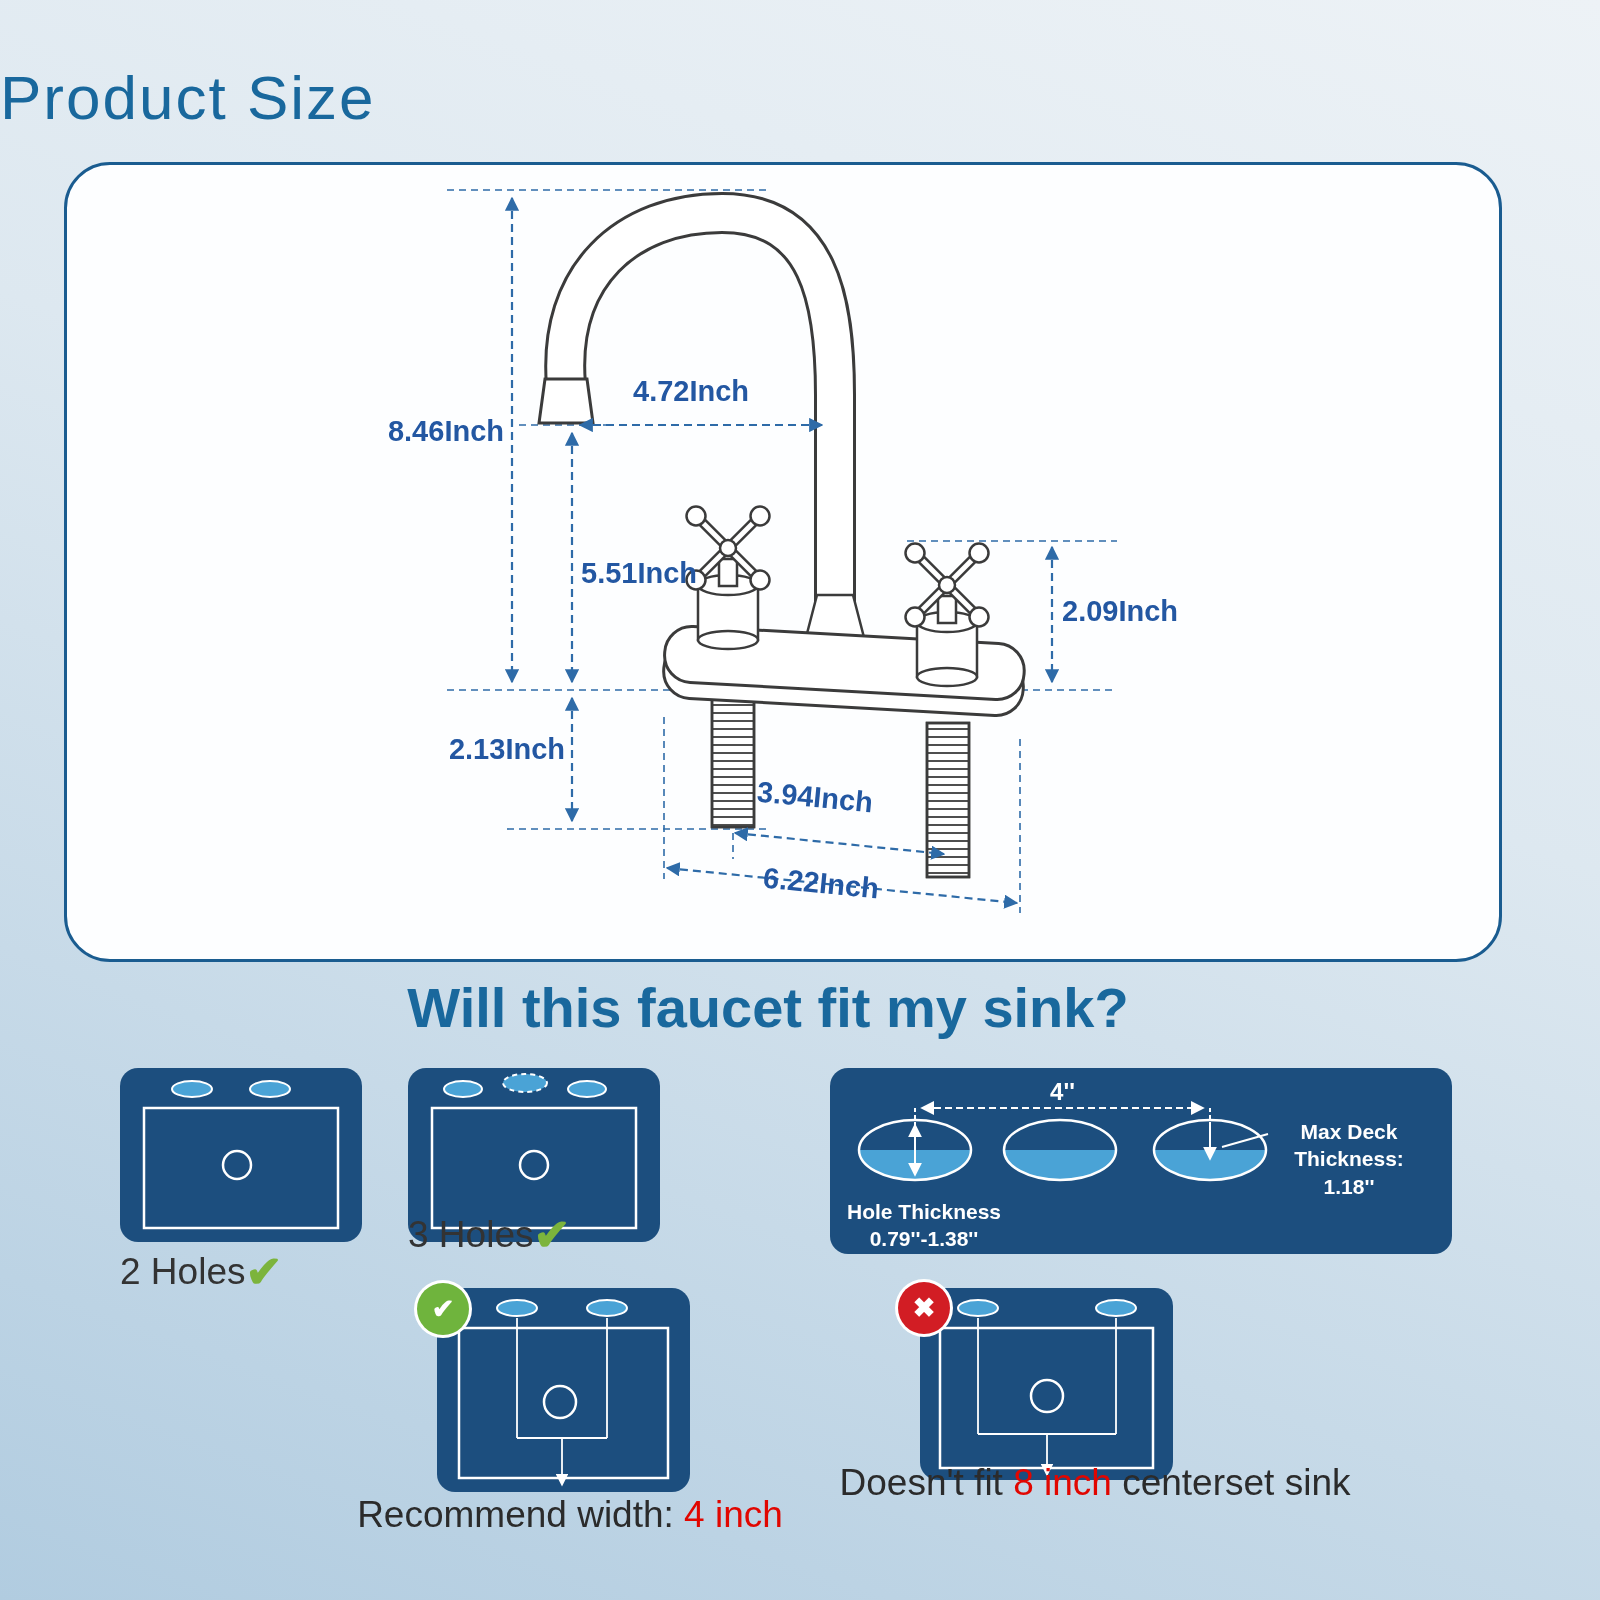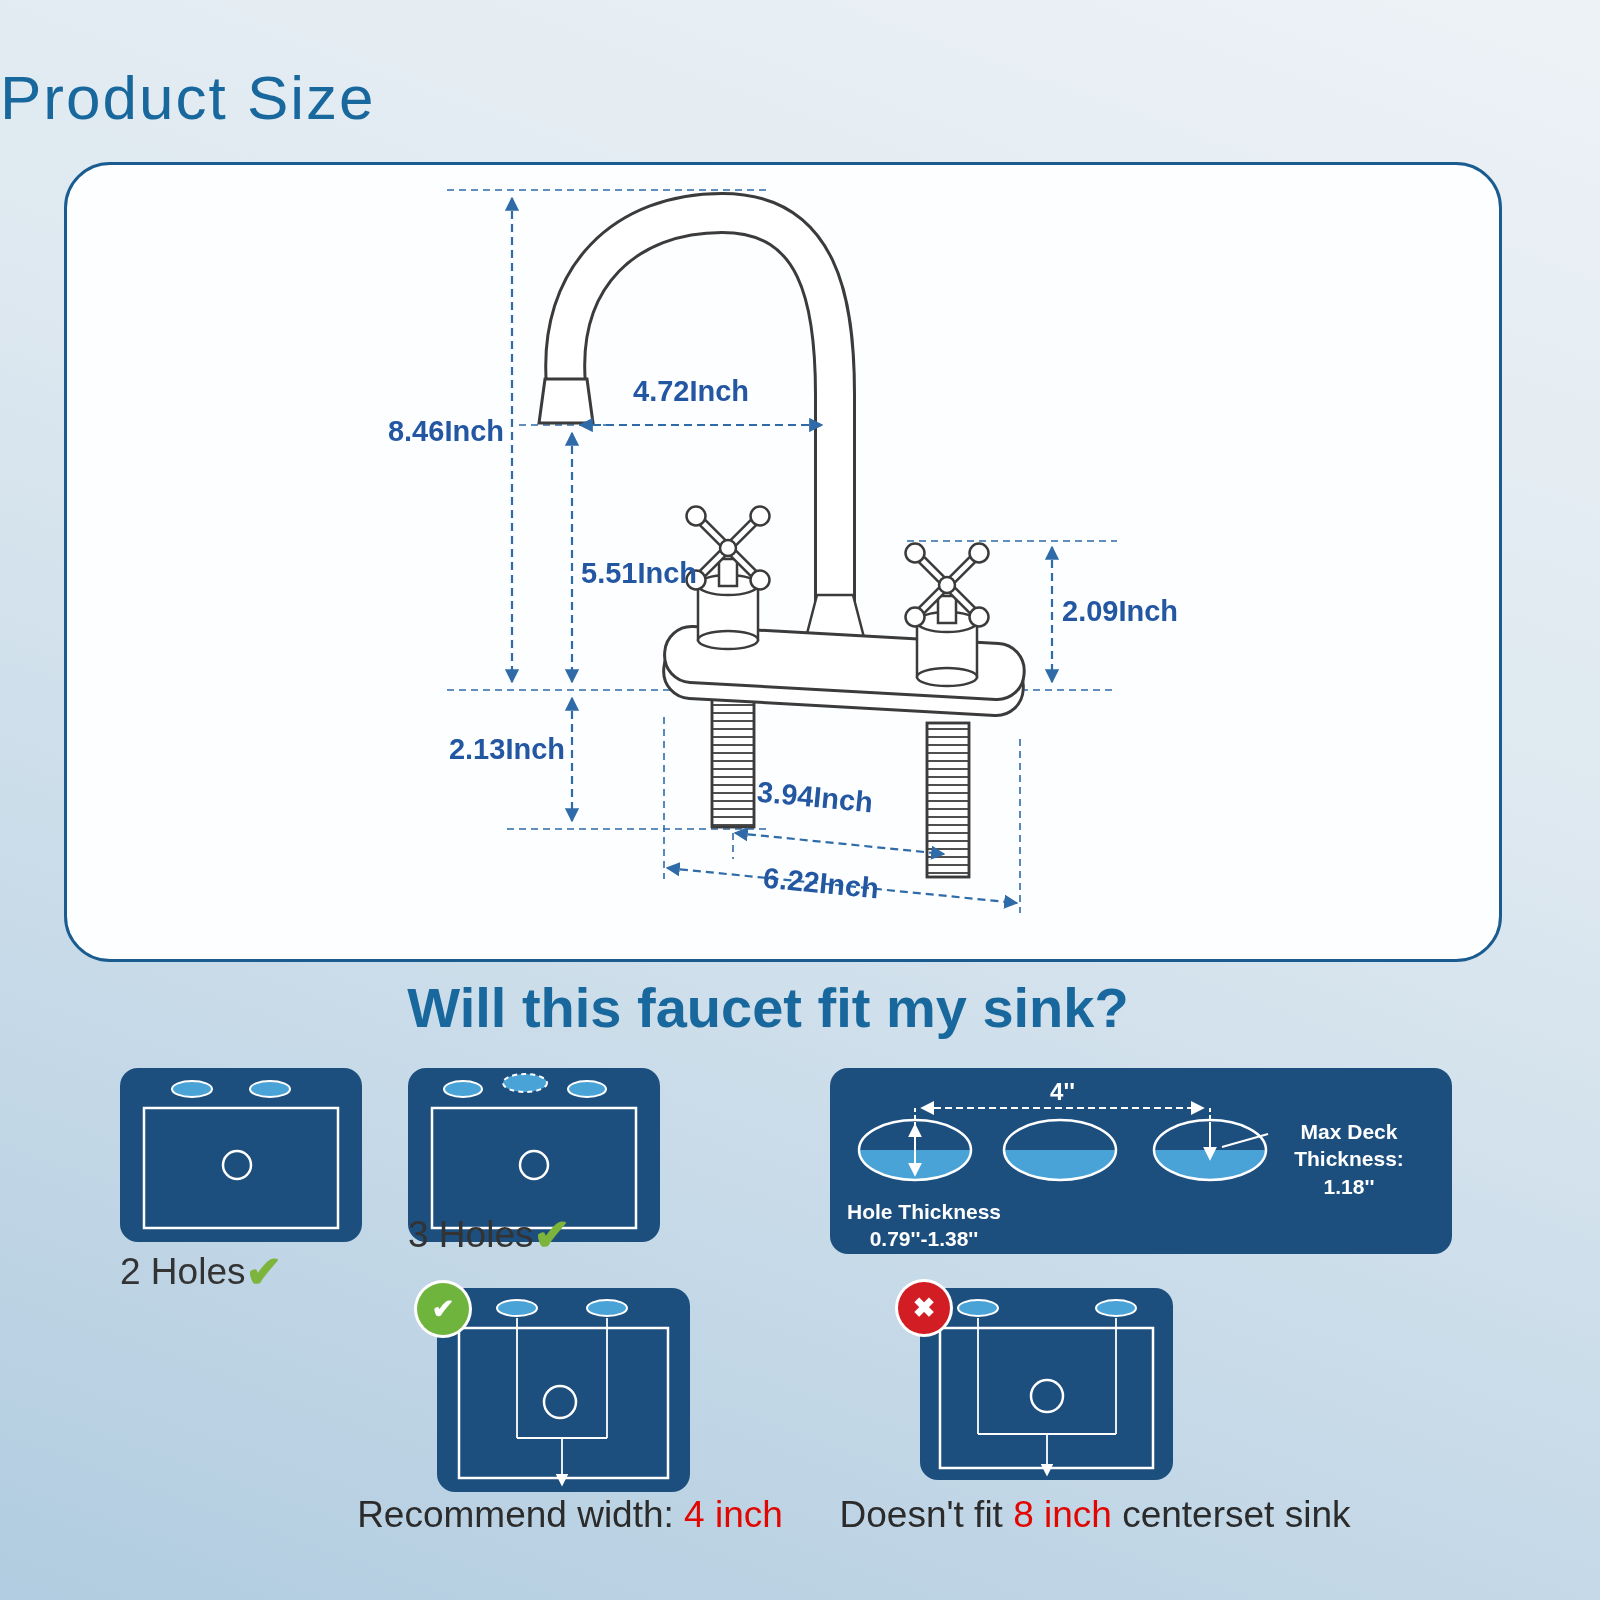--- a/index.html
+++ b/index.html
@@ -234,15 +234,15 @@
     <ellipse cx="196" cy="20" rx="20" ry="8" fill="#4aa3d6" stroke="#fff" stroke-width="2"></ellipse>
     <circle cx="127" cy="108" r="16" fill="none" stroke="#fff" stroke-width="2.5"></circle>
     <g fill="none" stroke="#fff" stroke-width="1.8">
       <path d="M58 30V146"></path>
       <path d="M196 30V146"></path>
       <path d="M58 146H196"></path>
       <path d="M127 146V186" marker-end="url(#arrW3)"></path>
     </g>
   </svg>
 </div>
-<div class="caption2" style="left:800px;top:1494px;width:590px">
+<div class="caption2" style="left:800px;top:1462px;width:590px">
   <span>Doesn't fit </span><span class="red-strong">8 inch</span><span> centerset sink</span>
 </div>
 
 </body></html>

